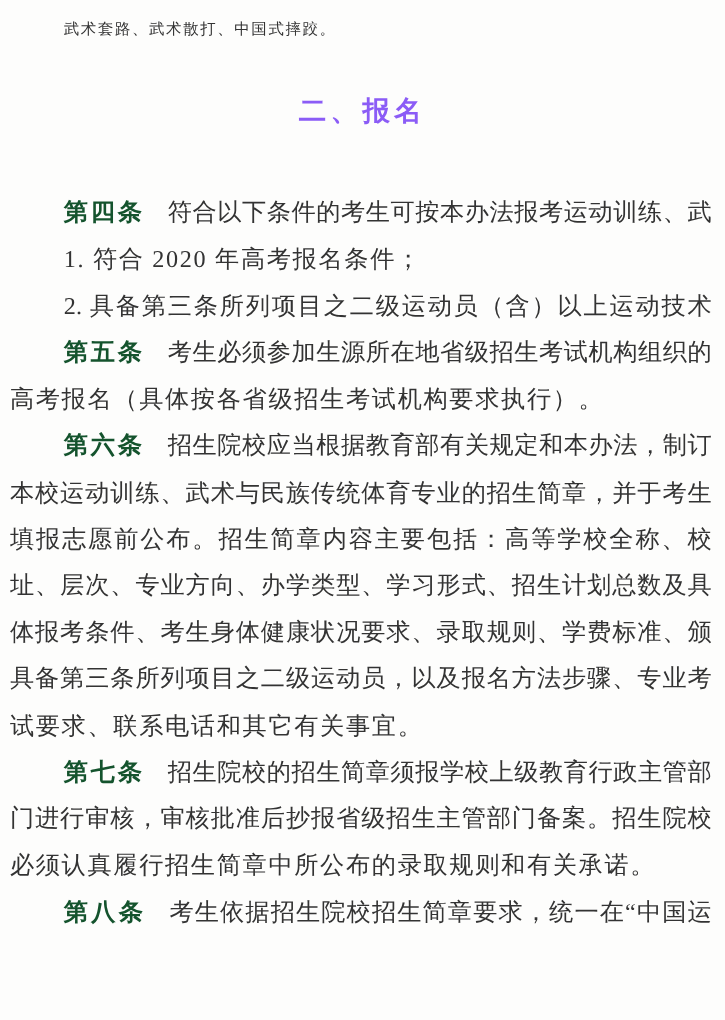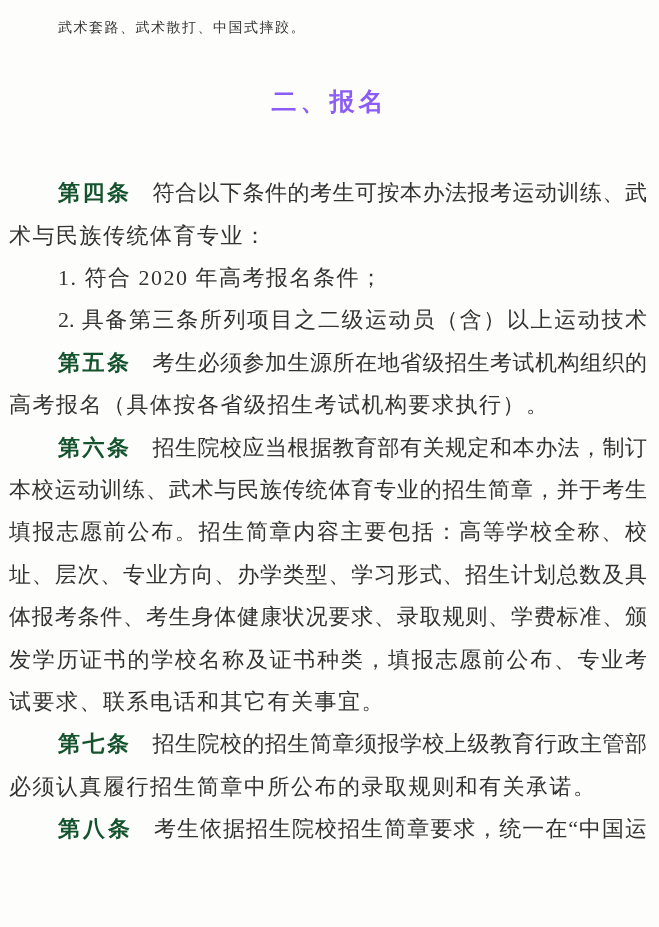--- a/index.html
+++ b/index.html
@@ -85,46 +85,46 @@
   </div>
 
   <div class="heading">
     <span>二、报名</span>
   </div>
 
   <div class="content">
 
     <div class="line indent stretch"><b class="label">第四条</b><span>符合以下条件的考生可按本办法报考运动训练、武</span></div>
 
-    <div class="line"><span>术与民族传统体育专业：</span></div>
 
     <div class="line indent"><span>1. 符合 2020 年高考报名条件；</span></div>
 
     <div class="line indent stretch"><span>2. 具备第三条所列项目之二级运动员（含）以上运动技术</span></div>
 
 
     <div class="line indent stretch"><b class="label">第五条</b><span>考生必须参加生源所在地省级招生考试机构组织的</span></div>
 
     <div class="line"><span>高考报名（具体按各省级招生考试机构要求执行）。</span></div>
 
     <div class="line indent stretch"><b class="label">第六条</b><span>招生院校应当根据教育部有关规定和本办法，制订</span></div>
 
     <div class="line stretch"><span>本校运动训练、武术与民族传统体育专业的招生简章，并于考生</span></div>
 
     <div class="line stretch"><span>填报志愿前公布。招生简章内容主要包括：高等学校全称、校</span></div>
 
     <div class="line stretch"><span>址、层次、专业方向、办学类型、学习形式、招生计划总数及具</span></div>
 
     <div class="line stretch"><span>体报考条件、考生身体健康状况要求、录取规则、学费标准、颁</span></div>
 
-    <div class="line stretch"><span>发学历证书的学校名称及证书种类，填报志愿前公布、专业考</span></div>
+    <div class="line stretch"><span>具备第三条所列项目之二级运动员，以及报名方法步骤、专业考</span></div>
 
     <div class="line"><span>试要求、联系电话和其它有关事宜。</span></div>
 
     <div class="line indent stretch"><b class="label">第七条</b><span>招生院校的招生简章须报学校上级教育行政主管部</span></div>
 
+    <div class="line stretch"><span>门进行审核，审核批准后抄报省级招生主管部门备案。招生院校</span></div>
 
     <div class="line"><span>必须认真履行招生简章中所公布的录取规则和有关承诺。</span></div>
 
     <div class="line indent stretch"><b class="label">第八条</b><span>考生依据招生院校招生简章要求，统一在“中国运</span></div>
 
   </div>
 </div>
 
 </body></html>

